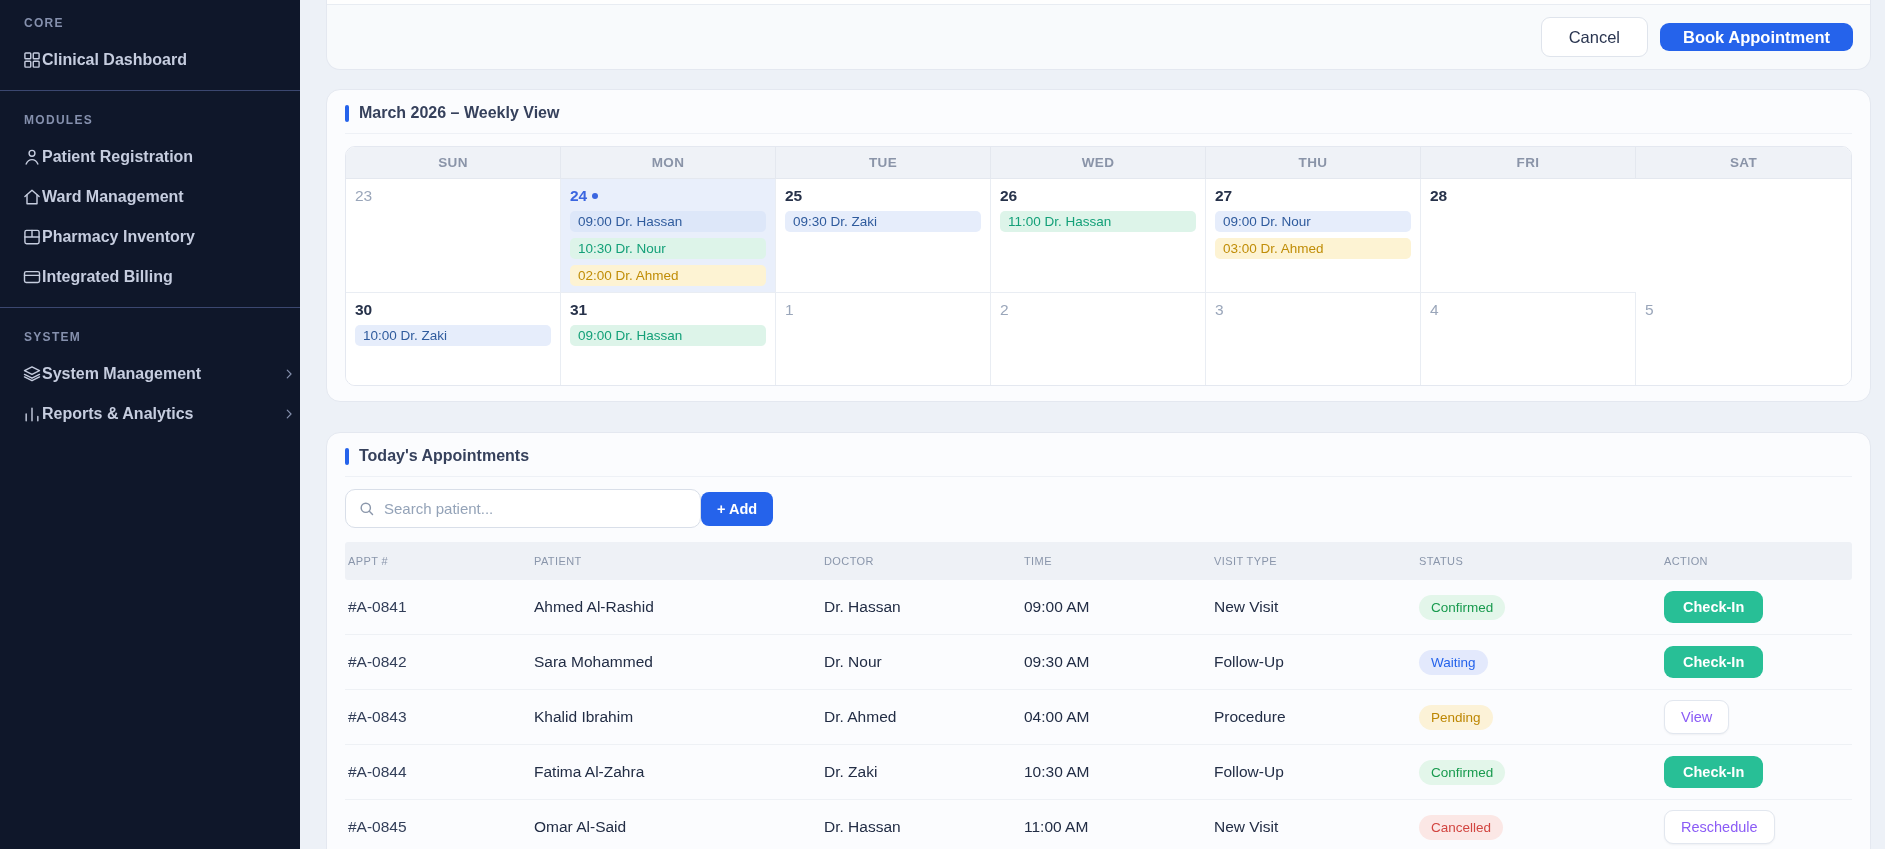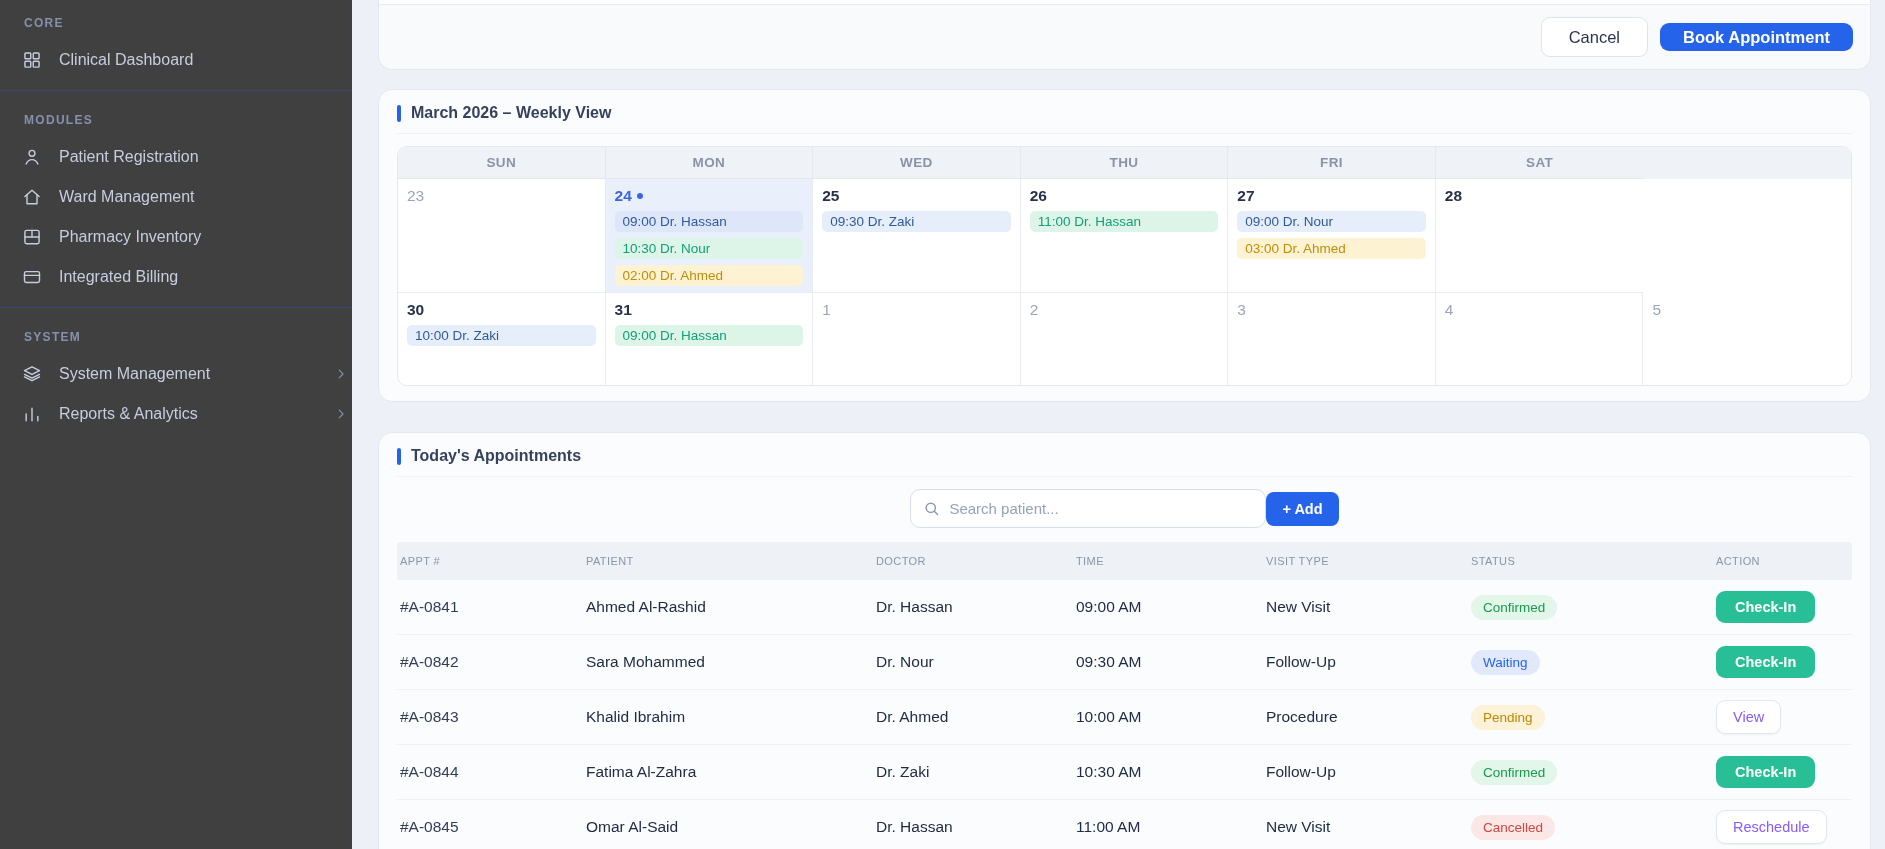--- a/index.html
+++ b/index.html
@@ -6,31 +6,31 @@
   html,body { width:1885px; height:849px; overflow:hidden; }
   body {
     font-family:"Liberation Sans","DejaVu Sans",sans-serif;
     background:#edf1f7;
     -webkit-font-smoothing:antialiased;
   }
   .app { display:flex; width:1885px; height:849px; }
 
   
   .sidebar {
-    width:352px; flex-shrink:0; background:#404040; color:#c6cddf;
+    width:300px; flex-shrink:0; background:#0f172a; color:#c6cddf;
     padding-top:4px; overflow:hidden;
   }
   .side-section-label {
     padding:12px 24px 10px 24px; font-size:12px; font-weight:bold;
     letter-spacing:1.3px; color:#8younger590ad; color:#8590ad;
   }
   .side-item {
-    display:flex; align-items:center; gap:17px; height:40px;
+    display:flex; align-items:center; gap:0; height:40px;
     padding:0 4px 0 22px; font-size:16px; cursor:pointer;
-    position:relative; color:#c6cddf; white-space:nowrap;
+    position:relative; color:#c6cddf; white-space:nowrap;font-weight:bold;
   }
   .side-item.active {
     background:#3c4a76; color:#ffffff;
     box-shadow:inset 5px 0 0 #2fd0a2;
   }
   .side-item .icon { width:20px; height:20px; flex-shrink:0; display:flex; align-items:center; justify-content:center; }
   .side-item .icon svg { width:20px; height:20px; display:block; }
   .side-item .chev { margin-left:auto; width:14px; height:14px; color:#8590ad; }
   .side-item .chev svg { width:14px; height:14px; display:block; }
   .side-divider { height:1px; background:#3b4770; margin:10px 0; }
@@ -101,21 +101,21 @@
     margin-top:6px; height:21px; line-height:21px; padding:0 8px;
     border-radius:5px; font-size:13.5px; white-space:nowrap; overflow:hidden;
     cursor:pointer;
   }
   .chip.blue   { background:#e6edfb; color:#2f5b9d; }
   .chip.green  { background:#ddf4e9; color:#13a078; }
   .chip.yellow { background:#fdf3d3; color:#c08d07; }
   .cal-cell.today .chip.blue { background:#dde7f9; }
 
   
-  .search-row { display:flex; align-items:center; justify-content:center; margin-bottom:14px; margin-top:2px; }
+  .search-row { display:flex; align-items:center; justify-content:flex-start; margin-bottom:14px; margin-top:2px; }
   .search-box {
     width:356px; height:39px; border:1px solid #d9dfe9; border-radius:10px;
     background:#ffffff; display:flex; align-items:center; padding:0 12px; gap:9px;
   }
   .search-box .s-icon { width:17px; height:17px; color:#8b97ab; flex-shrink:0; }
   .search-box .s-icon svg { width:17px; height:17px; display:block; }
   .search-box input {
     border:none; outline:none; flex:1; font-size:15px; background:transparent;
     color:#27324a; font-family:inherit;
   }
@@ -256,20 +256,21 @@
 
     <section class="card calendar-card">
       <div class="card-title-row">
         <span class="title-bar"></span>
         <span class="card-title">March 2026 – Weekly View</span>
       </div>
       <div class="cal-grid">
         <div class="cal-head" id="cal-head">
             <div class="cal-head-cell">SUN</div>
             <div class="cal-head-cell">MON</div>
+            <div class="cal-head-cell">TUE</div>
             <div class="cal-head-cell">WED</div>
             <div class="cal-head-cell">THU</div>
             <div class="cal-head-cell">FRI</div>
             <div class="cal-head-cell">SAT</div>
           </div>
         <div id="cal-body">
             <div class="cal-row r1">
               <div class="cal-cell">
                 <div class="day-num muted">23</div>
               </div>
@@ -367,21 +368,21 @@
             <div class="td">Dr. Nour</div>
             <div class="td">09:30 AM</div>
             <div class="td">Follow-Up</div>
             <div class="td"><span class="badge waiting">Waiting</span></div>
             <div class="td"><button class="act-btn-primary">Check-In</button></div>
           </div>
           <div class="t-row">
             <div class="td appt">#A-0843</div>
             <div class="td">Khalid Ibrahim</div>
             <div class="td">Dr. Ahmed</div>
-            <div class="td">10:00 AM</div>
+            <div class="td">04:00 AM</div>
             <div class="td">Procedure</div>
             <div class="td"><span class="badge pending">Pending</span></div>
             <div class="td"><button class="act-btn-secondary">View</button></div>
           </div>
           <div class="t-row">
             <div class="td appt">#A-0844</div>
             <div class="td">Fatima Al-Zahra</div>
             <div class="td">Dr. Zaki</div>
             <div class="td">10:30 AM</div>
             <div class="td">Follow-Up</div>

